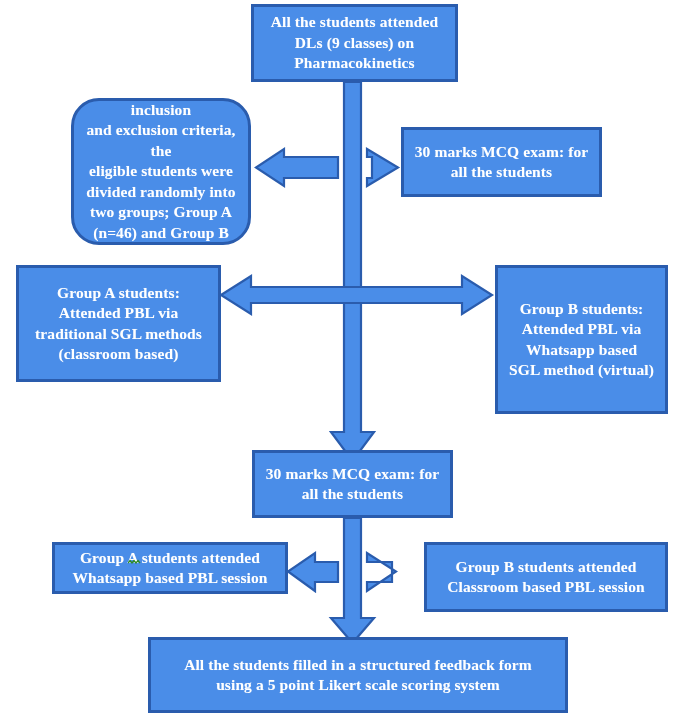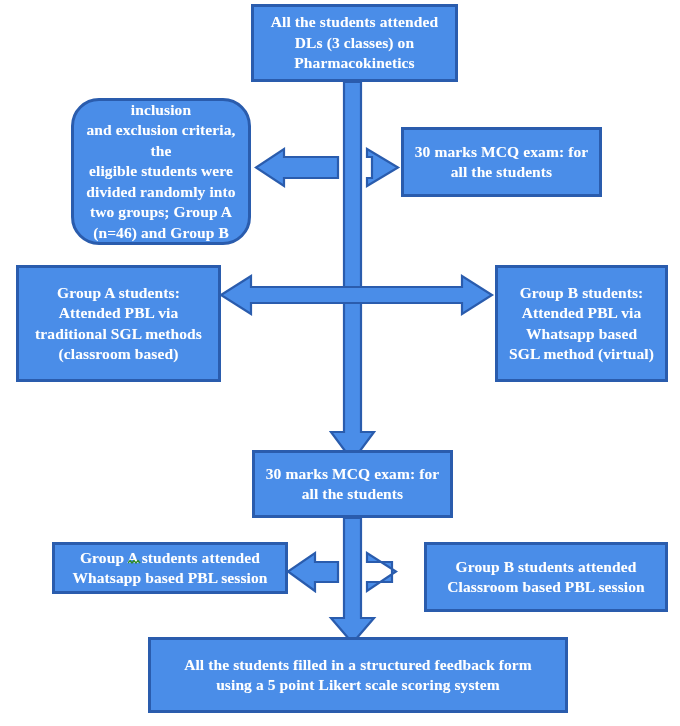--- a/index.html
+++ b/index.html
@@ -46,21 +46,21 @@
     padding: 0 6px;
     box-sizing: border-box;
     white-space: pre-line;
   }
 
   
   #box-dl          { left: 251px; top: 4px;   width: 207px; height: 78px;  font-size: 15.5px; }
   #box-criteria    { left: 71px;  top: 98px;  width: 180px; height: 147px; font-size: 15.5px; border-radius: 28px; }
   #box-mcq1        { left: 401px; top: 127px; width: 201px; height: 70px;  font-size: 15.5px; }
   #box-groupA-pbl  { left: 16px;  top: 265px; width: 205px; height: 117px; font-size: 15.5px; }
-  #box-groupB-pbl  { left: 495px; top: 265px; width: 173px; height: 117px; font-size: 15.5px; }
+  #box-groupB-pbl  { left: 495px; top: 265px; width: 173px; height: 149px; font-size: 15.5px; }
   #box-mcq2        { left: 252px; top: 450px; width: 201px; height: 68px;  font-size: 15.5px; }
   #box-groupA-wa   { left: 52px;  top: 542px; width: 236px; height: 52px;  font-size: 15.5px; }
   #box-groupB-cr   { left: 424px; top: 542px; width: 244px; height: 70px;  font-size: 15.5px; }
   #box-feedback    { left: 148px; top: 637px; width: 420px; height: 76px;  font-size: 15.5px; }
 
   
   #arrows {
     position: absolute;
     left: 0; top: 0;
     width: 680px; height: 726px;
@@ -99,21 +99,21 @@
     <polygon class="arrow-shape" points="344,518 361,518 361,618 374,618 352.5,643 331,618 344,618"></polygon>
 
     <polygon class="arrow-shape" points="315,553 315,562 338,562 338,582 315,582 315,591 288,571.5"></polygon>
 
     <polygon class="arrow-shape" points="367,553 367,562 392,562 392,582 367,582 367,591 396,571.5"></polygon>
 
   </svg>
 
   <div class="box" id="box-dl">
     <span class="txt">All the students attended
-DLs (3 classes) on
+DLs (9 classes) on
 Pharmacokinetics</span>
   </div>
 
   <div class="box" id="box-criteria">
     <span class="txt">Considering the inclusion
 and exclusion criteria, the
 eligible students were
 divided randomly into
 two groups; Group A
 (n=46) and Group B (n=45)</span>

